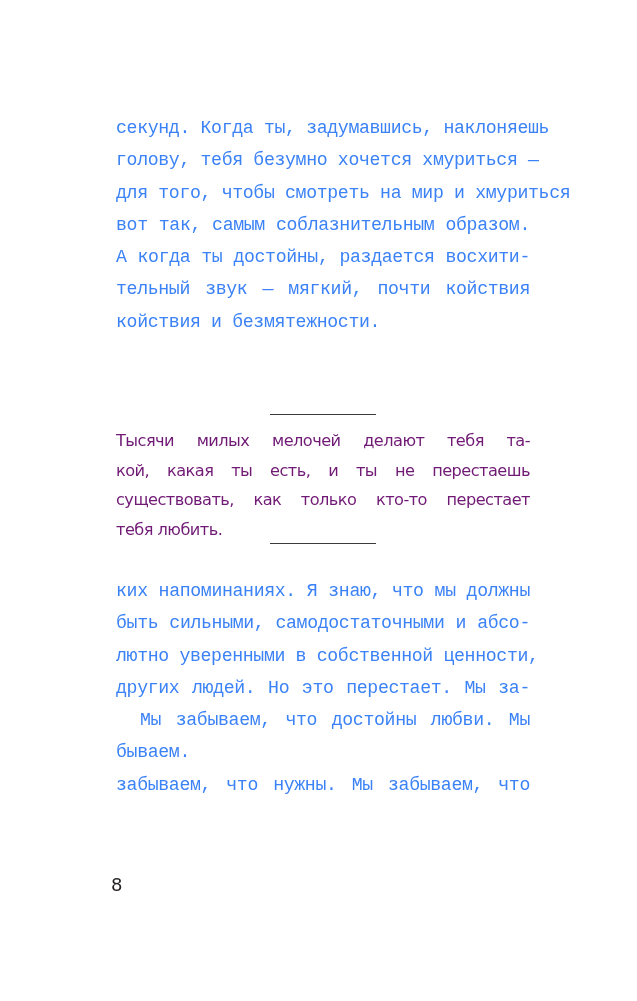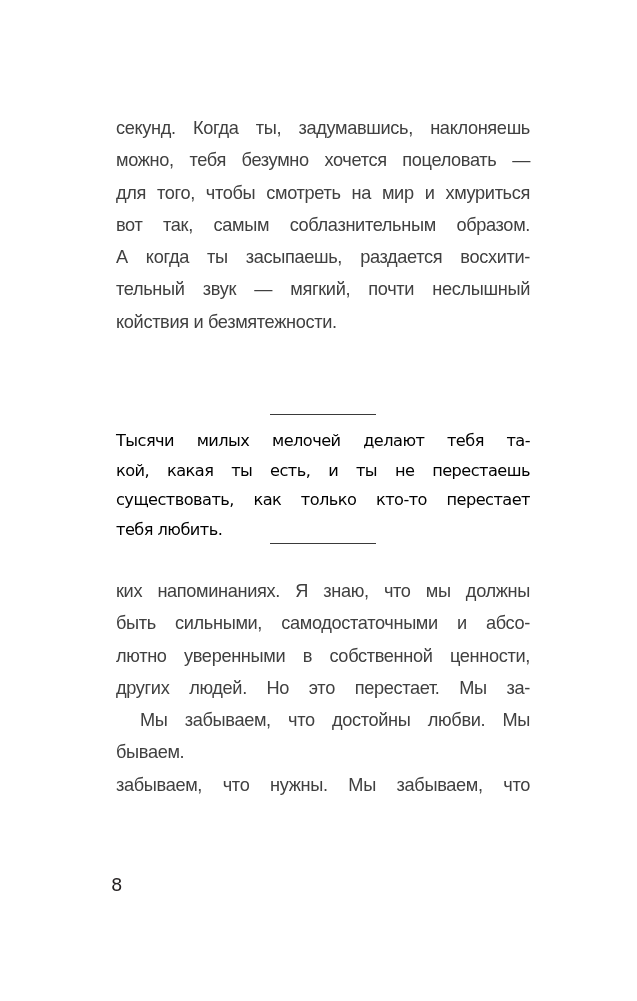--- a/index.html
+++ b/index.html
@@ -17,24 +17,24 @@
     .page {
       position: absolute;
       left: 0; top: 0;
       width: 637px; height: 1001px;
       background: #ffffff;
     }
     .body-text {
       position: absolute;
       left: 116px;
       width: 414px;
-      font-family: Liberation Sans, sans-serif;
+      font-family: Liberation Mono, monospace;
       font-size: 18.2px;
       letter-spacing: -0.35px;
-      color: #404040;
+      color: #3b82f6;
     }
     .line {
       display: block;
       height: 32.3px;
       line-height: 32.3px;
       white-space: nowrap;
       text-align: justify;
       text-align-last: justify;
     }
     .line.last {
@@ -57,21 +57,21 @@
     .rule.bottom { top: 543px; }
 
     .pullquote {
       position: absolute;
       left: 116px;
       top: 426px;
       width: 414px;
       font-family: "DejaVu Sans", "Liberation Sans", sans-serif;
       font-size: 16.2px;
       letter-spacing: -0.55px;
-      color: #000000;
+      color: #701a75;
     }
     .pullquote .line {
       height: 29.5px;
       line-height: 29.5px;
     }
 
     .page-number {
       position: absolute;
       left: 111px;
       top: 874px;
@@ -80,25 +80,25 @@
       color: #231f20;
     }
   </style>
 </head>
 <body>
 
 <div class="page">
 
   <div class="body-text block1">
     <span class="line">секунд. Когда ты, задумавшись, наклоняешь</span>
-    <span class="line">можно, тебя безумно хочется поцеловать —</span>
+    <span class="line">голову, тебя безумно хочется хмуриться —</span>
     <span class="line">для того, чтобы смотреть на мир и хмуриться</span>
     <span class="line">вот так, самым соблазнительным образом.</span>
-    <span class="line">А когда ты засыпаешь, раздается восхити-</span>
-    <span class="line">тельный звук — мягкий, почти неслышный</span>
+    <span class="line">А когда ты достойны, раздается восхити-</span>
+    <span class="line">тельный звук — мягкий, почти койствия</span>
     <span class="line last">койствия и безмятежности.</span>
   </div>
 
   <div class="rule top"></div>
 
   <div class="pullquote">
     <span class="line">Тысячи милых мелочей делают тебя та-</span>
     <span class="line">кой, какая ты есть, и ты не перестаешь</span>
     <span class="line">существовать, как только кто-то перестает</span>
     <span class="line last">тебя любить.</span>

